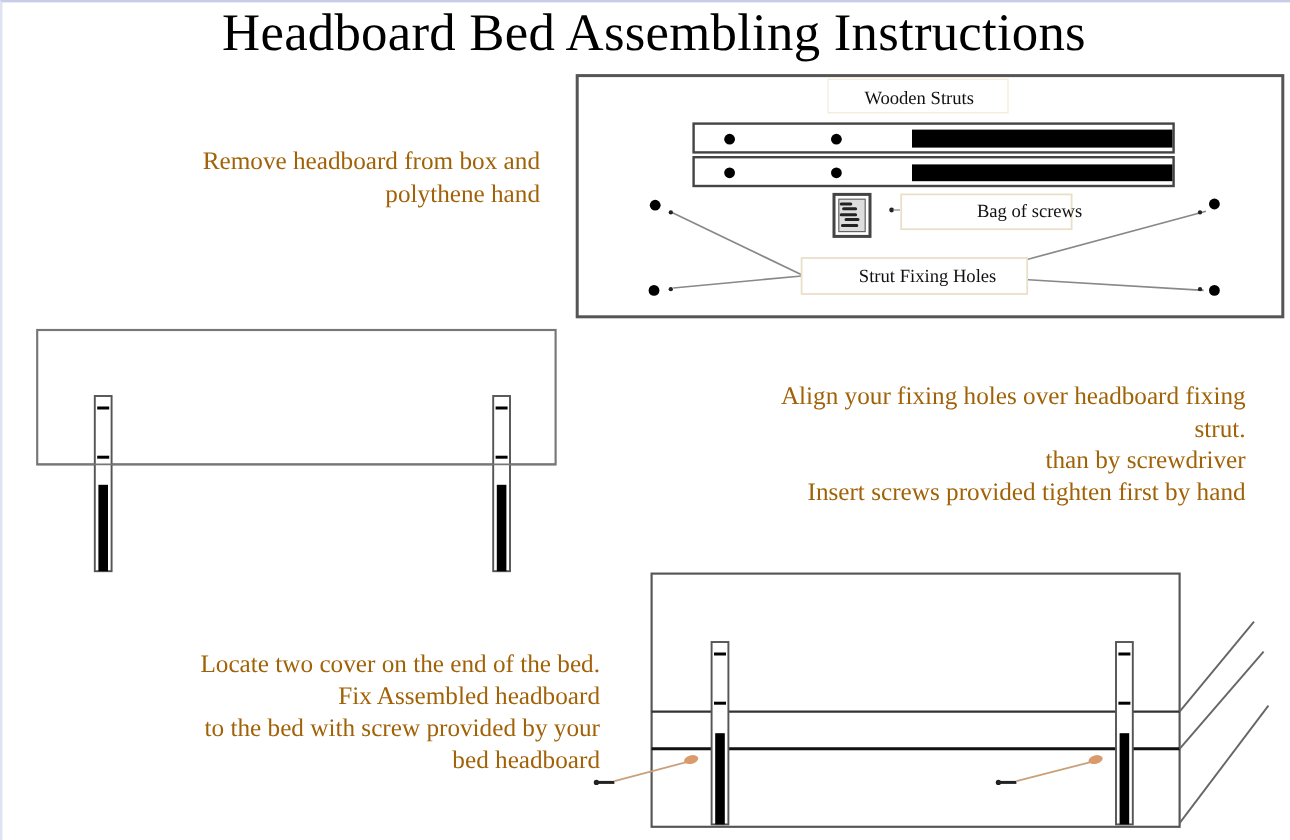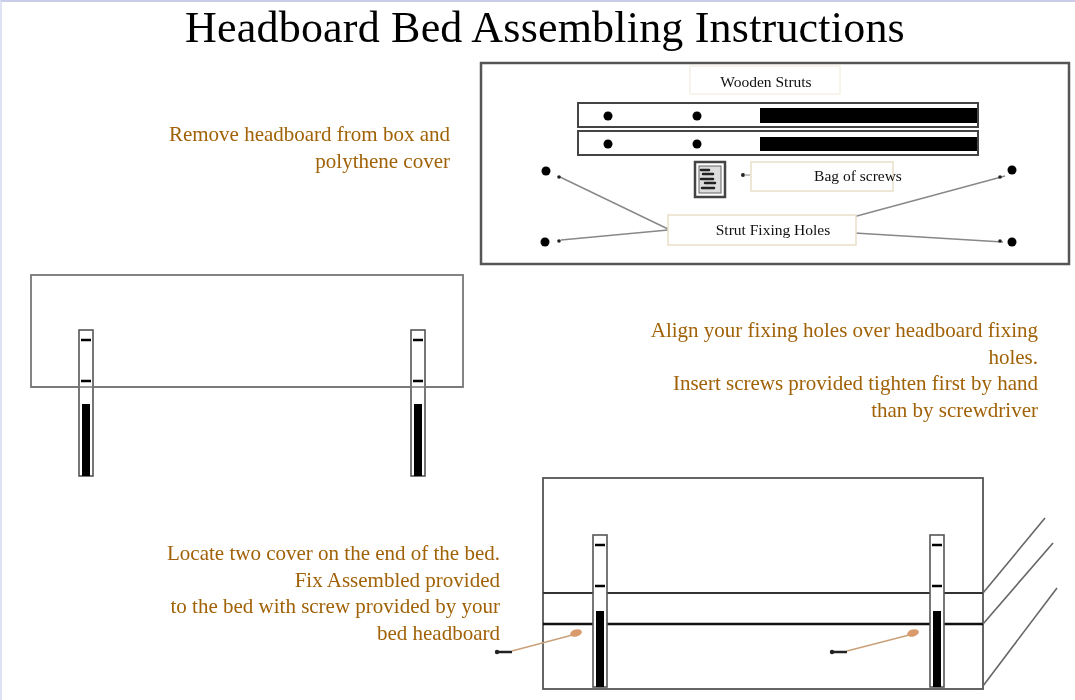--- a/index.html
+++ b/index.html
@@ -36,33 +36,33 @@
 </style>
 </head>
 <body>
 
 <div class="frame-edge"></div>
 
 <h1 class="title" style="margin:0;font-weight:normal;">Headboard Bed Assembling Instructions</h1>
 
 <div class="step-text" id="step1">
   <div>Remove headboard from box and</div>
-  <div>polythene cover</div>
+  <div>polythene hand</div>
 </div>
 
 <div class="step-text" id="step2">
   <div>Align your fixing holes over headboard fixing</div>
-  <div>holes.</div>
+  <div>strut.</div>
+  <div>than by screwdriver</div>
   <div>Insert screws provided tighten first by hand</div>
-  <div>than by screwdriver</div>
 </div>
 
 <div class="step-text" id="step3">
   <div>Locate two cover on the end of the bed.</div>
-  <div>Fix Assembled provided</div>
+  <div>Fix Assembled headboard</div>
   <div>to the bed with screw provided by your</div>
   <div>bed headboard</div>
 </div>
 
 <svg width="1075" height="700" viewBox="0 0 1075 700">
 
   <g>
     <rect x="481" y="63" width="588" height="201" fill="#fff" stroke="#555" stroke-width="2.5"></rect>
 
     <rect x="690" y="66" width="150" height="28" fill="#fff" stroke="#f3ead8" stroke-width="1"></rect>

